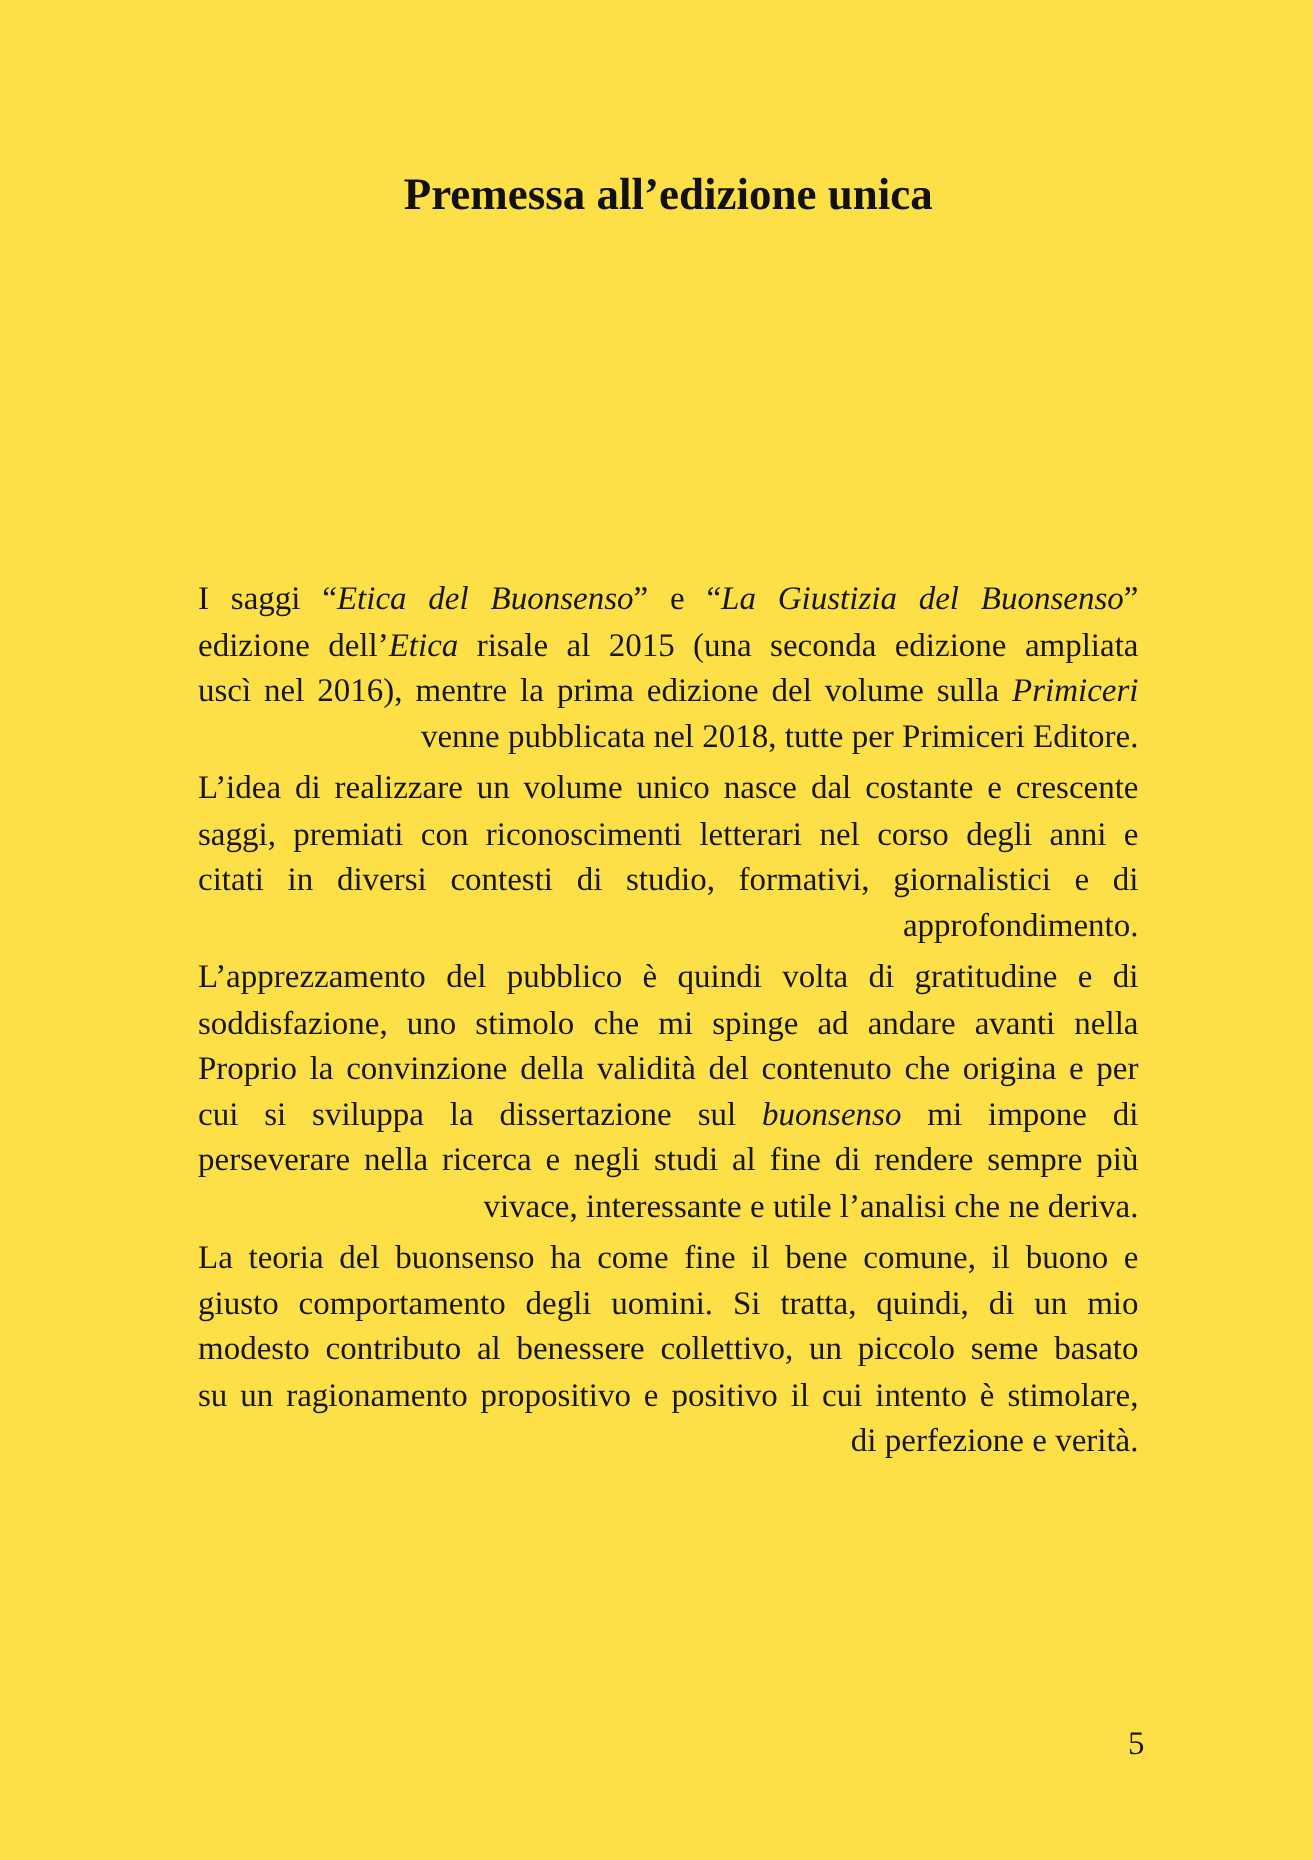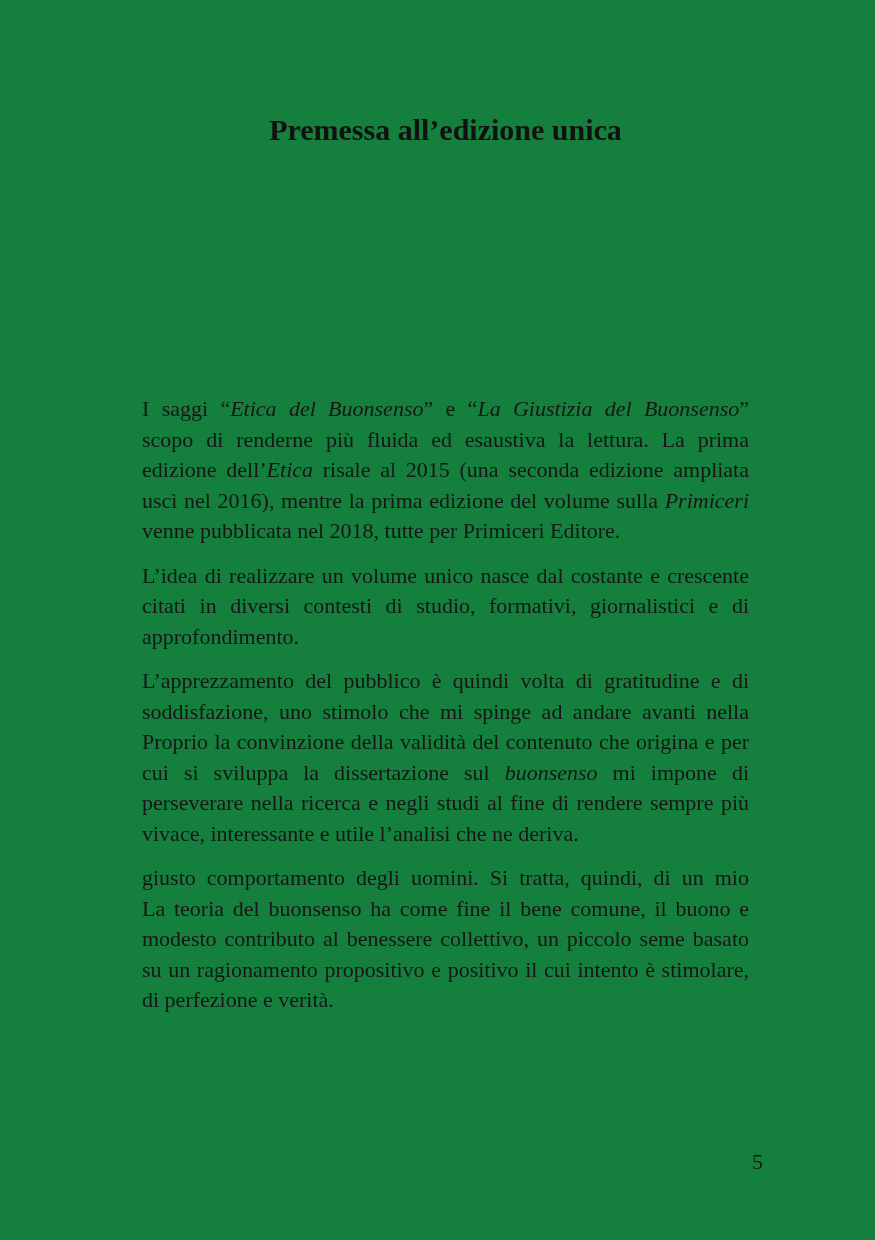--- a/index.html
+++ b/index.html
@@ -4,21 +4,21 @@
 <style>
   html, body {
     margin: 0;
     padding: 0;
     background: #ffffff;
   }
   .page {
     position: relative;
     width: 875px;
     height: 1240px;
-    background: #15803d;
+    background: #fde047;
     font-family: "Liberation Serif", "DejaVu Serif", serif;
     color: #161616;
     overflow: hidden;
   }
   .title {
     position: absolute;
     top: 112px;
     left: 128px;
     width: 635px;
     margin: 0;
@@ -30,28 +30,28 @@
   }
   .body-text {
     position: absolute;
     top: 380px;
     left: 128px;
     width: 635px;
     font-size: 22px;
     line-height: 30.5px;
   }
   .paragraph {
-    margin: 14px;
+    margin: 4px;
   }
   .line {
     text-align: justify;
     text-align-last: justify;
   }
   .line.last {
-    text-align: left;
+    text-align: right;
     text-align-last: auto;
   }
   .line em {
     font-style: italic;
   }
   .page-number {
     position: absolute;
     top: 1147px;
     left: 128px;
     width: 635px;
@@ -62,41 +62,41 @@
 </style>
 </head>
 <body>
 
 <div class="page">
   <h1 class="title">Premessa all’edizione unica</h1>
 
   <div class="body-text">
       <div class="paragraph">
         <div class="line"><span>I saggi “</span><em>Etica del Buonsenso</em><span>” e “</span><em>La Giustizia del Buonsenso</em><span>”</span></div>
-        <div class="line"><span>scopo di renderne più fluida ed esaustiva la lettura. La prima</span></div>
         <div class="line"><span>edizione dell’</span><em>Etica</em><span> risale al 2015 (una seconda edizione ampliata</span></div>
         <div class="line"><span>uscì nel 2016), mentre la prima edizione del volume sulla </span><em>Primiceri</em></div>
         <div class="line last"><span>venne pubblicata nel 2018, tutte per Primiceri Editore.</span></div>
       </div>
       <div class="paragraph">
         <div class="line"><span>L’idea di realizzare un volume unico nasce dal costante e crescente</span></div>
+        <div class="line"><span>saggi, premiati con riconoscimenti letterari nel corso degli anni e</span></div>
         <div class="line"><span>citati in diversi contesti di studio, formativi, giornalistici e di</span></div>
         <div class="line last"><span>approfondimento.</span></div>
       </div>
       <div class="paragraph">
         <div class="line"><span>L’apprezzamento del pubblico è quindi volta di gratitudine e di</span></div>
         <div class="line"><span>soddisfazione, uno stimolo che mi spinge ad andare avanti nella</span></div>
         <div class="line"><span>Proprio la convinzione della validità del contenuto che origina e per</span></div>
         <div class="line"><span>cui si sviluppa la dissertazione sul </span><em>buonsenso</em><span> mi impone di</span></div>
         <div class="line"><span>perseverare nella ricerca e negli studi al fine di rendere sempre più</span></div>
         <div class="line last"><span>vivace, interessante e utile l’analisi che ne deriva.</span></div>
       </div>
       <div class="paragraph">
+        <div class="line"><span>La teoria del buonsenso ha come fine il bene comune, il buono e</span></div>
         <div class="line"><span>giusto comportamento degli uomini. Si tratta, quindi, di un mio</span></div>
-        <div class="line"><span>La teoria del buonsenso ha come fine il bene comune, il buono e</span></div>
         <div class="line"><span>modesto contributo al benessere collettivo, un piccolo seme basato</span></div>
         <div class="line"><span>su un ragionamento propositivo e positivo il cui intento è stimolare,</span></div>
         <div class="line last"><span>di perfezione e verità.</span></div>
       </div>
     </div>
 
   <div class="page-number">5</div>
 </div>
 
 </body></html>

